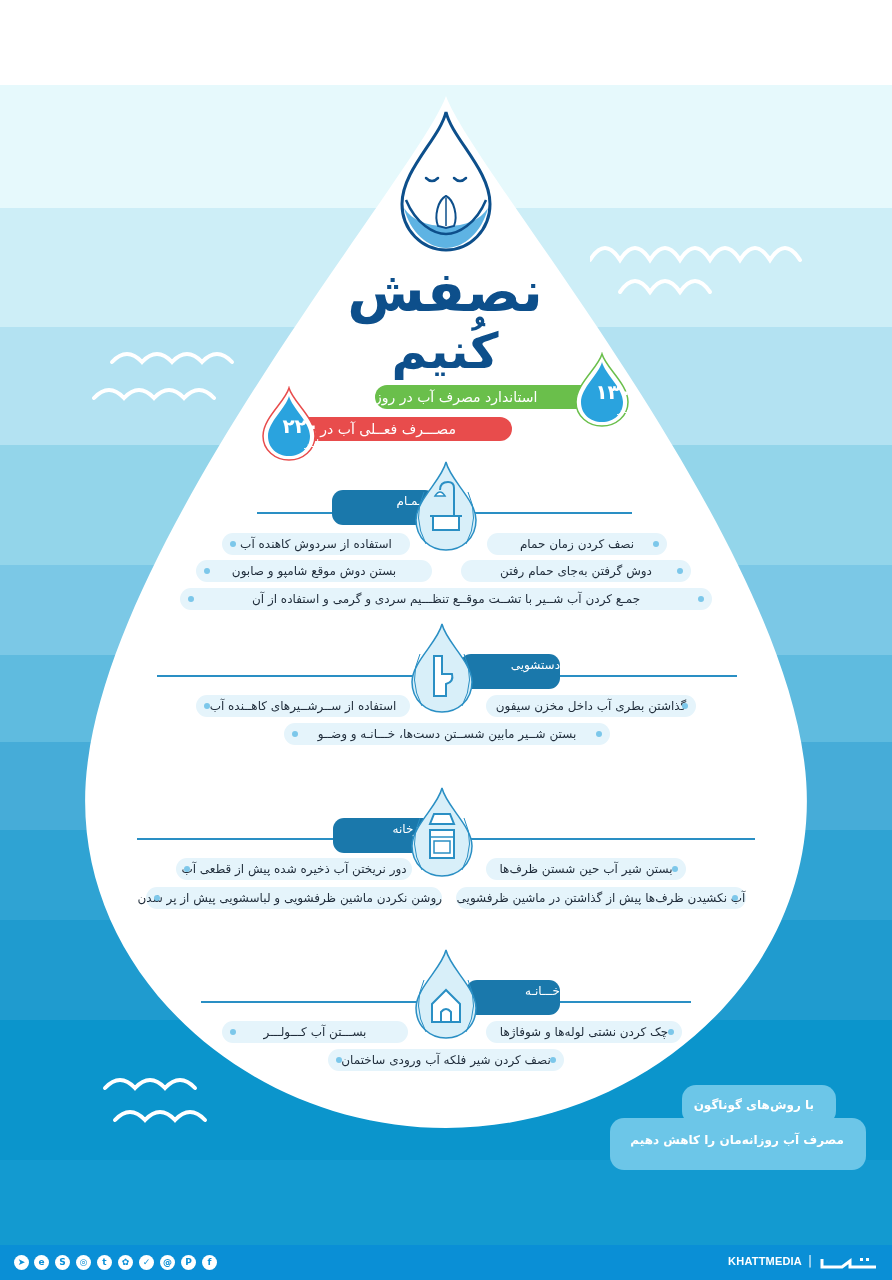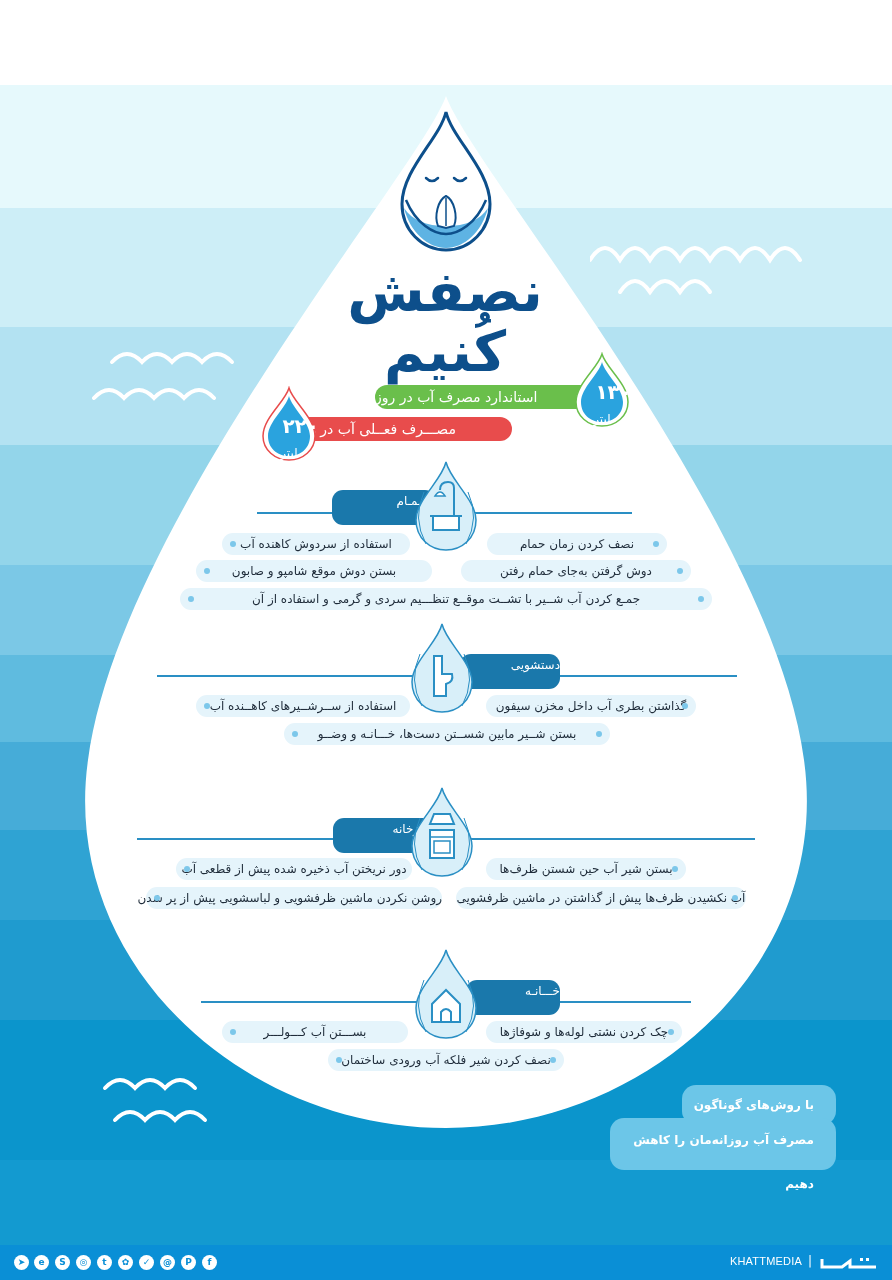--- a/index.html
+++ b/index.html
@@ -5,39 +5,39 @@
   *{box-sizing:border-box;margin:0;padding:0}
   html,body{width:892px;height:1280px;overflow:hidden;background:#fff}
   body{font-family:"DejaVu Sans",sans-serif;position:relative}
   .page{position:absolute;left:0;top:0;width:892px;height:1280px;overflow:hidden;background:#fff}
   .band{position:absolute;left:0;width:892px}
   .drop-bg{position:absolute;left:0;top:0}
   .abs{position:absolute}
   .waves{position:absolute}
   .title-logo{position:absolute;left:330px;top:262px;width:230px;height:120px;direction:rtl;text-align:center;color:#0d4f8b;font-weight:bold;font-family:"DejaVu Sans",sans-serif}
   .title-logo .l1{font-size:56px;line-height:60px;display:block;letter-spacing:-2px}
-  .title-logo .l2{font-size:56px;line-height:60px;display:block;letter-spacing:-2px}
+  .title-logo .l2{font-size:49px;line-height:60px;display:block;letter-spacing:-2px}
   .bar{position:absolute;height:24px;border-radius:12px;color:#fff;font-size:14px;line-height:24px;direction:rtl;text-align:left}
   .bar.green{background:#6abf4b;left:375px;top:385px;width:220px}
   .bar.red{background:#e84c4c;left:290px;top:417px;width:222px}
   .stat-drop{position:absolute;width:60px;height:76px}
   .stat-drop .num{position:absolute;left:0;width:100%;text-align:right;color:#fff;font-weight:bold;font-size:20px;top:28px;direction:rtl}
-  .stat-drop .unit{position:absolute;left:0;width:100%;text-align:center;color:#fff;font-size:12px;top:60px;direction:rtl}
+  .stat-drop .unit{position:absolute;left:0;width:100%;color:#fff;font-size:10px;top:52px;direction:rtl}
   .sec-line{position:absolute;height:2px;background:#2a8fc4}
   .sec-tag{position:absolute;height:35px;border-radius:11px;background:#1a78ab;color:#fff;font-size:12px;line-height:22px;direction:rtl}
   .pill{position:absolute;height:22px;border-radius:11px;background:#e5f4fb;color:#1f2c3a;font-size:12px;line-height:22px;direction:rtl;text-align:center;white-space:nowrap}
   .pill .dot{position:absolute;top:8px;width:6px;height:6px;border-radius:50%;background:#7cc7ea}
   .pill .dot.r{right:8px}
   .pill .dot.l{left:8px}
   .icon-drop{position:absolute;width:76px;height:96px}
   .bubble{position:absolute;border-radius:14px;background:#6cc6e8;color:#fff;font-weight:bold;font-size:12px;direction:rtl;text-align:right;padding-right:22px}
   .slogan{position:absolute;left:500px;top:1186px;width:340px;height:44px;color:#fff;font-weight:bold;font-size:26px;direction:rtl;text-align:right;line-height:44px}
   .footer{position:absolute;left:0;top:1245px;width:892px;height:35px;background:#0a8fd6}
   .social{position:absolute;top:10px;width:15px;height:15px;border-radius:50%;background:#fff;color:#0a8fd6;font-size:9px;font-weight:bold;text-align:center;line-height:15px}
-  .brand{position:absolute;right:90px;top:10px;color:#fff;font-size:11px;font-weight:normal;font-family:"Liberation Sans",sans-serif;letter-spacing:0.2px}
+  .brand{position:absolute;right:90px;top:10px;color:#fff;font-size:11px;font-weight:bold;font-family:"Liberation Sans",sans-serif;letter-spacing:0.2px}
   .brand-sep{position:absolute;right:80px;top:9px;color:#fff;font-size:12px}
   .brand-mark{position:absolute;right:14px;top:12px;width:58px;height:12px}
 </style>
 </head>
 <body>
 
 <div class="page">
 
   <div class="band" style="top:85px;height:123px;background:#e6f9fc"></div>
   <div class="band" style="top:208px;height:119px;background:#cdeef7"></div>
@@ -155,21 +155,21 @@
     <path d="M16 34 Q 4 60 18 86" stroke="#2a8fc4" stroke-width="1" fill="none"></path>
     <path d="M60 34 Q 72 60 58 86" stroke="#2a8fc4" stroke-width="1" fill="none"></path>
     <path d="M24 58 L 38 44 L 52 58 V 76 H 24 Z" stroke="#2a8fc4" stroke-width="2" fill="#fff"></path>
     <path d="M33 76 V 66 Q 38 60 43 66 V 76" stroke="#2a8fc4" stroke-width="2" fill="none"></path>
   </svg>
   <div class="pill" style="left:486px;top:1021px;width:196px"><span class="dot r"></span><span>چک کردن نشتی لوله‌ها و شوفاژها</span></div>
   <div class="pill" style="left:222px;top:1021px;width:186px"><span class="dot l"></span><span>بســـتن آب کـــولـــر</span></div>
   <div class="pill" style="left:328px;top:1049px;width:236px"><span class="dot r"></span><span class="dot l"></span><span>نصف کردن شیر فلکه آب ورودی ساختمان</span></div>
 
   <div class="bubble" style="left:682px;top:1085px;width:154px;height:40px;line-height:40px"><span>با روش‌های گوناگون</span></div>
-  <div class="bubble" style="left:610px;top:1118px;width:226px;height:52px;line-height:44px"><span>مصرف آب روزانه‌مان را کاهش دهیم</span></div>
+  <div class="bubble" style="left:610px;top:1118px;width:256px;height:52px;line-height:44px"><span>مصرف آب روزانه‌مان را کاهش دهیم</span></div>
 
 
   <div class="footer">
     <span class="social" style="left:14px">➤</span>
     <span class="social" style="left:34px">e</span>
     <span class="social" style="left:55px">S</span>
     <span class="social" style="left:76px">◎</span>
     <span class="social" style="left:97px">t</span>
     <span class="social" style="left:118px">✿</span>
     <span class="social" style="left:139px">✓</span>

